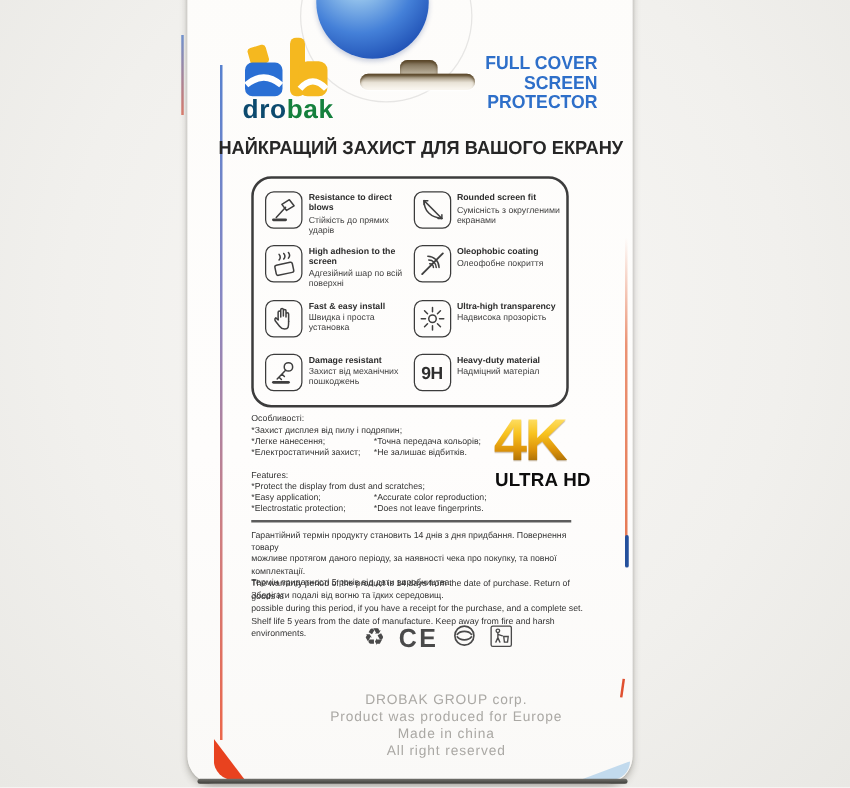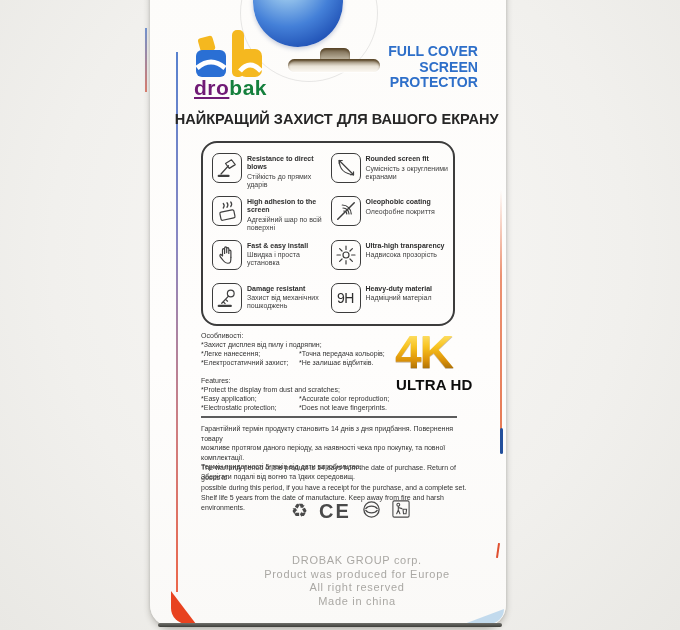--- a/index.html
+++ b/index.html
@@ -43,36 +43,36 @@
     background:radial-gradient(ellipse, rgba(255,255,255,.95), rgba(255,255,255,0) 70%);}
   .hole-tab{left:320px;top:48px;width:30px;height:14px;border-radius:6px 6px 0 0;
     background:linear-gradient(180deg,#6e5d42,#cfc7b4);box-shadow:inset 0 2px 2px rgba(80,60,30,.7);}
   .hole-bar{left:288px;top:59px;width:92px;height:13px;border-radius:7px;
     background:linear-gradient(180deg,#7b6a4e,#e9e3d7 55%,#fbf8f2);
     box-shadow:inset 0 2px 2px rgba(80,60,30,.75), 0 1px 1px rgba(255,255,255,.8);}
 
   
   .logo-mark{left:196px;top:30px;}
   .logo-text{left:194px;top:77px;font-size:21px;font-weight:bold;letter-spacing:.5px;line-height:22px;}
-  .logo-text .p1{color:#701a75;text-decoration:underline;}
+  .logo-text .p1{color:#0c4a6e;}
   .logo-text .p2{color:#15803d;}
   .fullcover{left:330px;top:43px;width:148px;text-align:right;color:#2e6fc9;font-weight:bold;
     font-size:15px;line-height:15.5px;transform:scaleX(.94);transform-origin:right;}
   .slogan{left:170px;top:110px;width:318px;text-align:center;font-weight:bold;font-size:15px;
     color:#262626;transform:scaleX(.97);white-space:nowrap;}
 
   
   .featbox{left:201px;top:141px;width:254px;height:185px;border:2px solid #3c3c3c;border-radius:16px;
     box-sizing:border-box;display:flex;padding:10px 4px 4px 9px;background:transparent;}
   .fcol{width:50%;display:flex;flex-direction:column;gap:6px;}
   .frow{display:flex;gap:5px;align-items:flex-start;height:38px;}
   .ficon{flex:0 0 30px;width:30px;height:30px;border:1.7px solid #3c3c3c;border-radius:7px;
     box-sizing:border-box;display:flex;align-items:center;justify-content:center;}
   .ficon svg{display:block;}
-  .nineh{font-size:14px;font-weight:normal;color:#2e2e2e;letter-spacing:-.5px;}
+  .nineh{font-size:14px;font-weight:bold;color:#2e2e2e;letter-spacing:-.5px;}
   .ftxt{display:flex;flex-direction:column;padding-top:2px;width:86px;}
   .fen{font-size:7px;font-weight:bold;color:#2d2d2d;line-height:8px;}
   .fua{font-size:7px;color:#3e3e3e;line-height:8px;margin-top:1.5px;}
 
   
   .specs{width:196px;font-size:7px;color:#333;line-height:9px;}
   .specs-ua{left:201px;top:331px;}
   .specs-en{left:201px;top:376px;}
   .spec2{display:flex;}
   .spec2 .l{width:98px;}
@@ -316,15 +316,15 @@
       <circle cx="7" cy="5.2" r="1.6"></circle>
       <path d="M7 7.2 v4 M7 8.4 l4 1.2 M7 11.2 l-1.8 4 M7 11.2 l1.8 4"></path>
       <path d="M12.2 10.2 h4 l-0.6 5 h-2.8 z"></path>
     </svg>
   </span>
 </div>
 
 <div class="abs footer">
   <div>DROBAK GROUP corp.</div>
   <div>Product was produced for Europe</div>
+  <div>Made in china</div>
   <div>All right reserved</div>
-  <div>Made in china</div>
 </div>
 
 </body></html>

